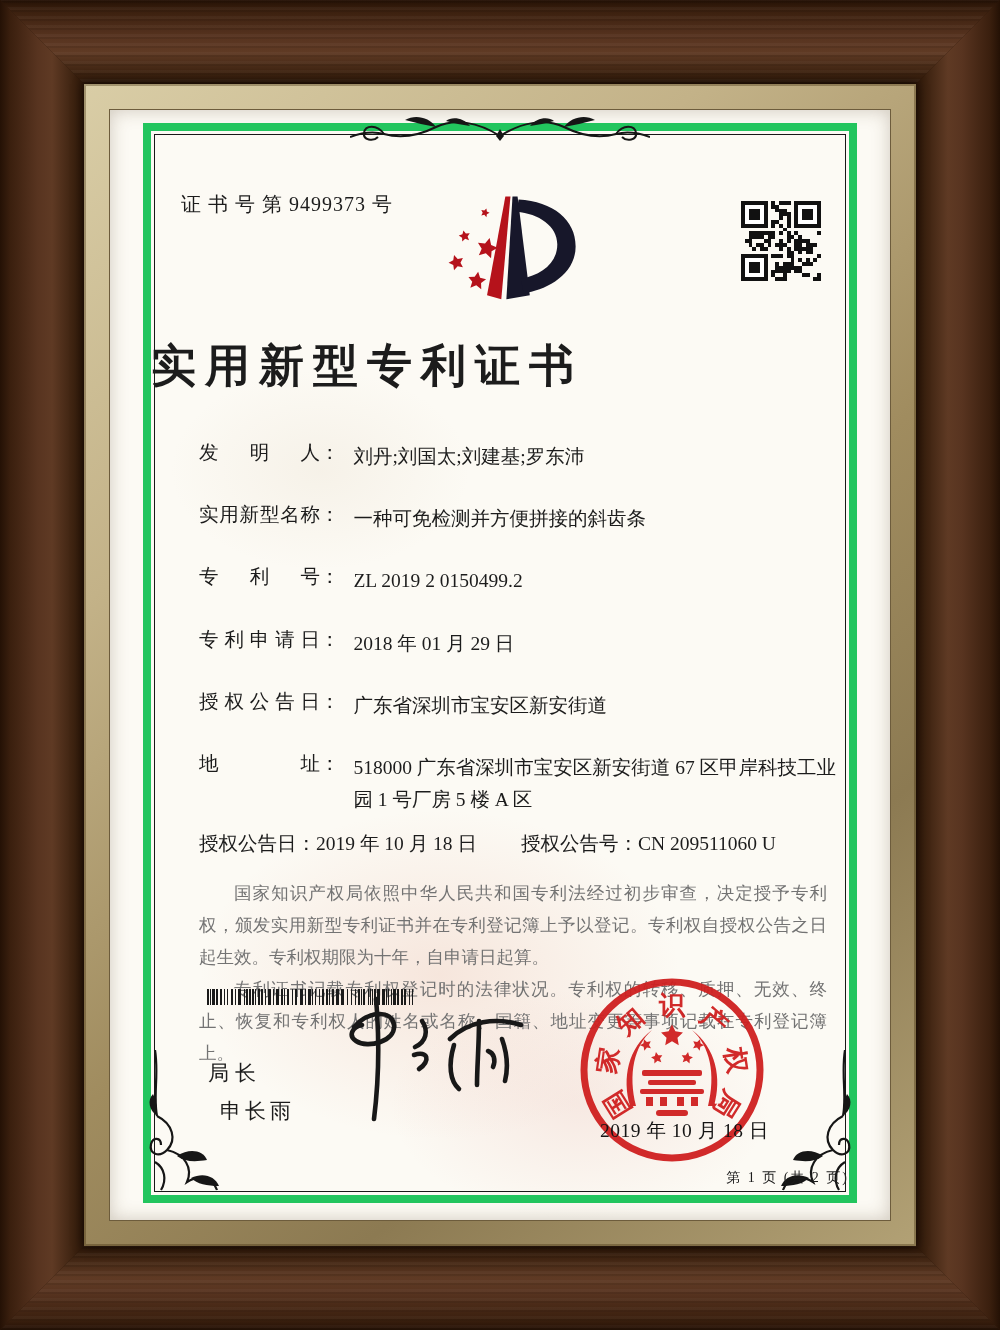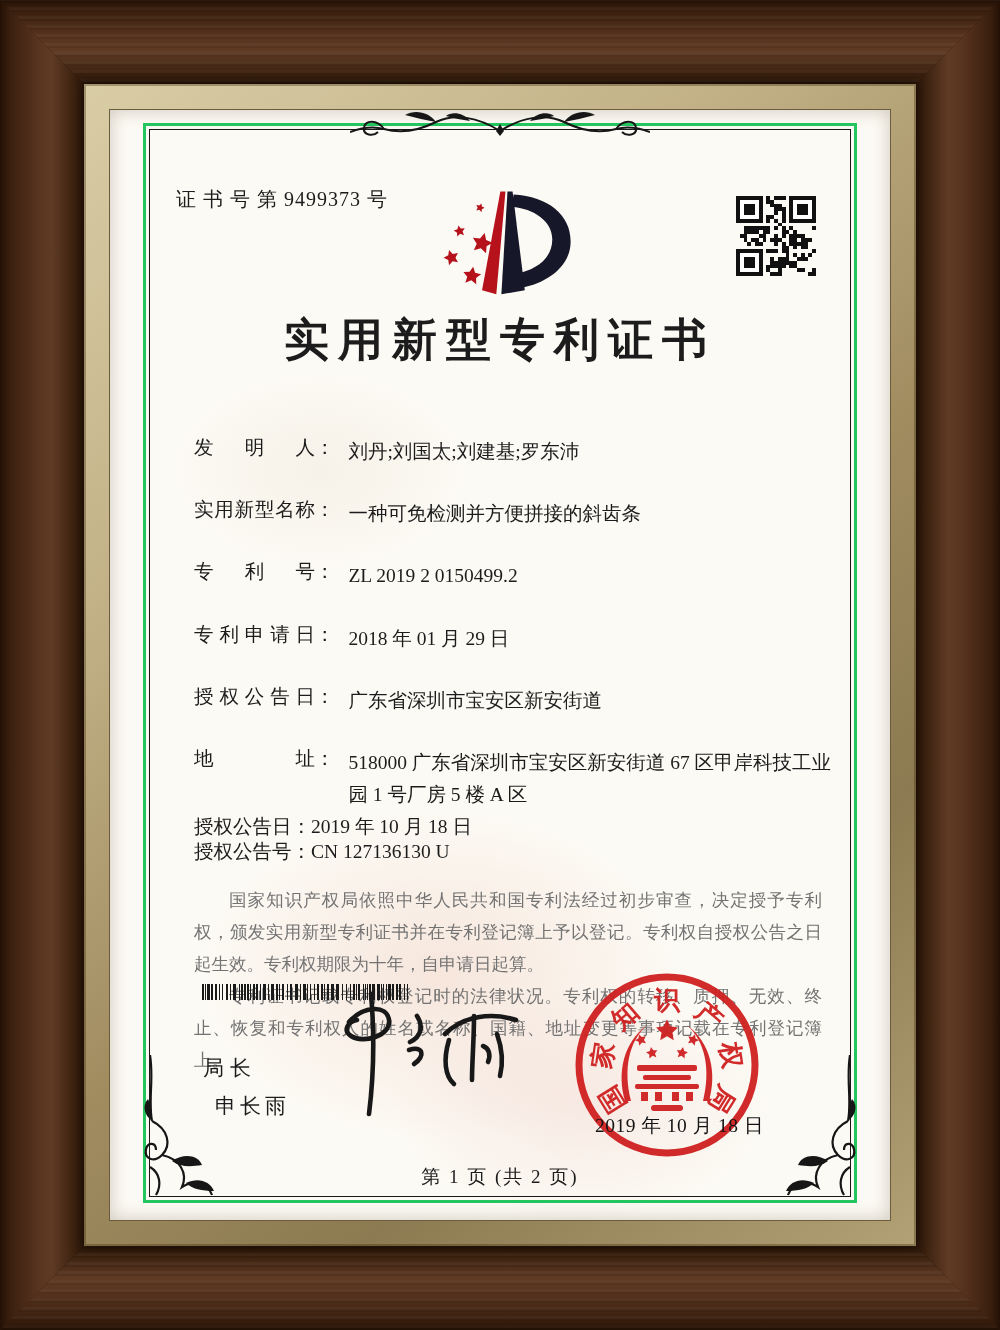--- a/index.html
+++ b/index.html
@@ -34,53 +34,53 @@
     box-shadow:inset 0 0 0 2px rgba(60,40,10,.35), 0 0 10px rgba(0,0,0,.6);}
   
   .paper{position:absolute;inset:110px;background:#fcfaf4;
     box-shadow:inset 0 0 18px rgba(90,70,40,.28), 0 0 0 1px #6d5c3c;}
   .watermark{position:absolute;border-radius:50%;pointer-events:none;}
   .wm1{left:90px;top:700px;width:480px;height:330px;background:radial-gradient(closest-side,rgba(226,158,135,.22),rgba(226,158,135,0));}
   .wm2{left:280px;top:880px;width:380px;height:230px;background:radial-gradient(closest-side,rgba(222,150,140,.17),rgba(222,150,140,0));}
   .wm3{left:60px;top:260px;width:300px;height:200px;background:radial-gradient(closest-side,rgba(210,190,160,.14),rgba(210,190,160,0));}
 
   
-  .cert-border{position:absolute;left:33px;right:33px;top:13px;bottom:17px;border:3px solid #22c55e;}
+  .cert-border{position:absolute;left:33px;right:33px;top:13px;bottom:17px;border:8px solid #22c55e;}
   .cert-border::before{content:"";position:absolute;inset:3px;border:1px solid #181818;pointer-events:none;}
 
   
   .cert-no{position:absolute;left:30px;top:60px;font-size:20px;letter-spacing:1px;white-space:nowrap;}
   .logo{position:absolute;left:278px;top:52px;width:168px;height:140px;}
   .qr{position:absolute;left:590px;top:70px;width:80px;height:80px;}
-  .title{position:absolute;left:0;right:0;top:184px;text-align:center;
+  .title{position:absolute;left:0;right:0;top:205px;
     font-size:45px;font-weight:bold;letter-spacing:9px;white-space:nowrap;}
 
   
   .fields{position:absolute;left:48px;top:310px;width:628px;font-size:19.5px;line-height:1.25;}
   .frow{margin-bottom:30px;white-space:nowrap;}
   .flabel{display:inline-block;width:121px;text-align:justify;text-align-last:justify;vertical-align:top;}
   .fcolon{vertical-align:top;}
   .fval{display:inline-block;margin-left:9px;vertical-align:top;white-space:normal;max-width:488px;line-height:1.65;}
-  .frow.addr{margin-bottom:4px;}
-  .grant-row{display:flex;margin-bottom:4px;flex-direction:column;}
+  .frow.addr{margin-bottom:16px;}
+  .grant-row{display:flex;margin-bottom:4px;}
   .grant-left{width:322px;flex:none;}
   .grant-right{flex:none;}
 
   
   .paras{margin-top:20px;font-size:17.5px;line-height:1.83;text-align:justify;color:#737373;}
   .paras p{margin:0;text-indent:2em;}
 
   
   .barcode{position:absolute;left:56px;top:858px;width:208px;height:16px;}
   .officer-title{position:absolute;left:57px;top:928px;font-size:21px;letter-spacing:6px;}
   .officer-name{position:absolute;left:69px;top:966px;font-size:21px;letter-spacing:4px;}
   .signature{position:absolute;left:165px;top:856px;width:220px;height:150px;}
   .seal{position:absolute;left:424px;top:842px;width:194px;height:194px;opacity:.95;}
   .seal-date{position:absolute;left:449px;top:986px;font-size:19.5px;letter-spacing:.5px;white-space:nowrap;color:#141414;}
-  .footer{position:absolute;left:0;right:0;top:1038px;text-align:center;font-size:19px;letter-spacing:2px;}
+  .footer{position:absolute;left:0;right:0;top:1038px;text-align:right;font-size:14px;letter-spacing:2px;}
 
   
   .orn{position:absolute;color:#161616;}
   .orn.top-center{left:50%;top:-17px;transform:translateX(-50%);}
   .orn.bl{left:-4px;bottom:-5px;}
   .orn.br{right:-4px;bottom:-5px;transform:scaleX(-1);}
 </style>
 </head>
 <body>
 
@@ -315,21 +315,21 @@
         <div class="frow">
           <span class="flabel">授权公告日</span><span class="fcolon">：</span>
           <span class="fval">广东省深圳市宝安区新安街道</span>
         </div>
         <div class="frow addr">
           <span class="flabel">地址</span><span class="fcolon">：</span>
           <span class="fval">518000 广东省深圳市宝安区新安街道 67 区甲岸科技工业园 1 号厂房 5 楼 A 区</span>
         </div>
         <div class="frow grant-row">
           <span class="grant-left"><span>授权公告日</span><span>：</span><span>2019 年 10 月 18 日</span></span>
-          <span class="grant-right"><span>授权公告号</span><span>：</span><span>CN 127136130 U</span></span>
+          <span class="grant-right"><span>授权公告号</span><span>：</span><span>CN 209511060 U</span></span>
         </div>
 
         <div class="paras">
           <p>国家知识产权局依照中华人民共和国专利法经过初步审查，决定授予专利权，颁发实用新型专利证书并在专利登记簿上予以登记。专利权自授权公告之日起生效。专利权期限为十年，自申请日起算。</p>
           <p>专利证书记载专利权登记时的法律状况。专利权的转移、质押、无效、终止、恢复和专利权人的姓名或名称、国籍、地址变更等事项记载在专利登记簿上。</p>
         </div>
       </div>
 
       <svg class="barcode" viewBox="0 0 208 16" preserveAspectRatio="none" shape-rendering="crispEdges">
           <rect x="0" y="0" width="2" height="16" fill="#1a1a1a"></rect>

